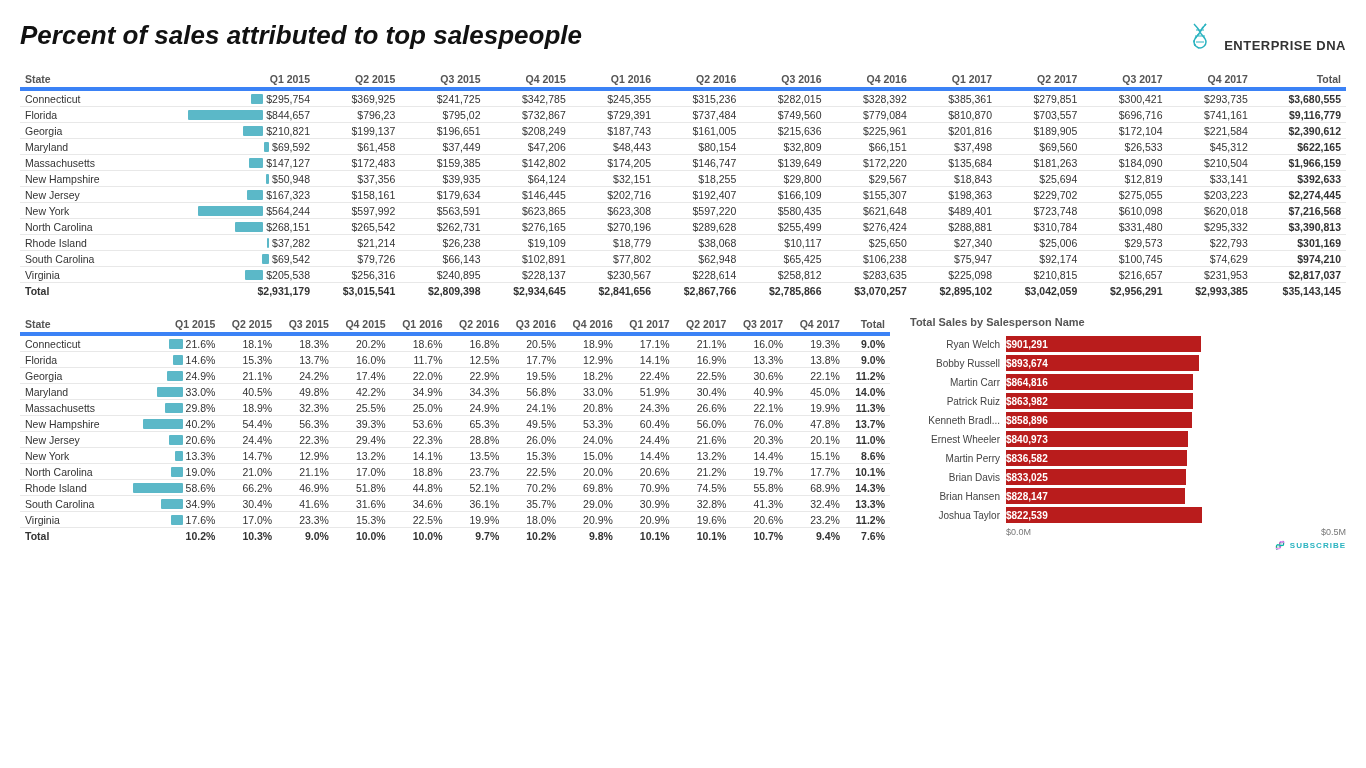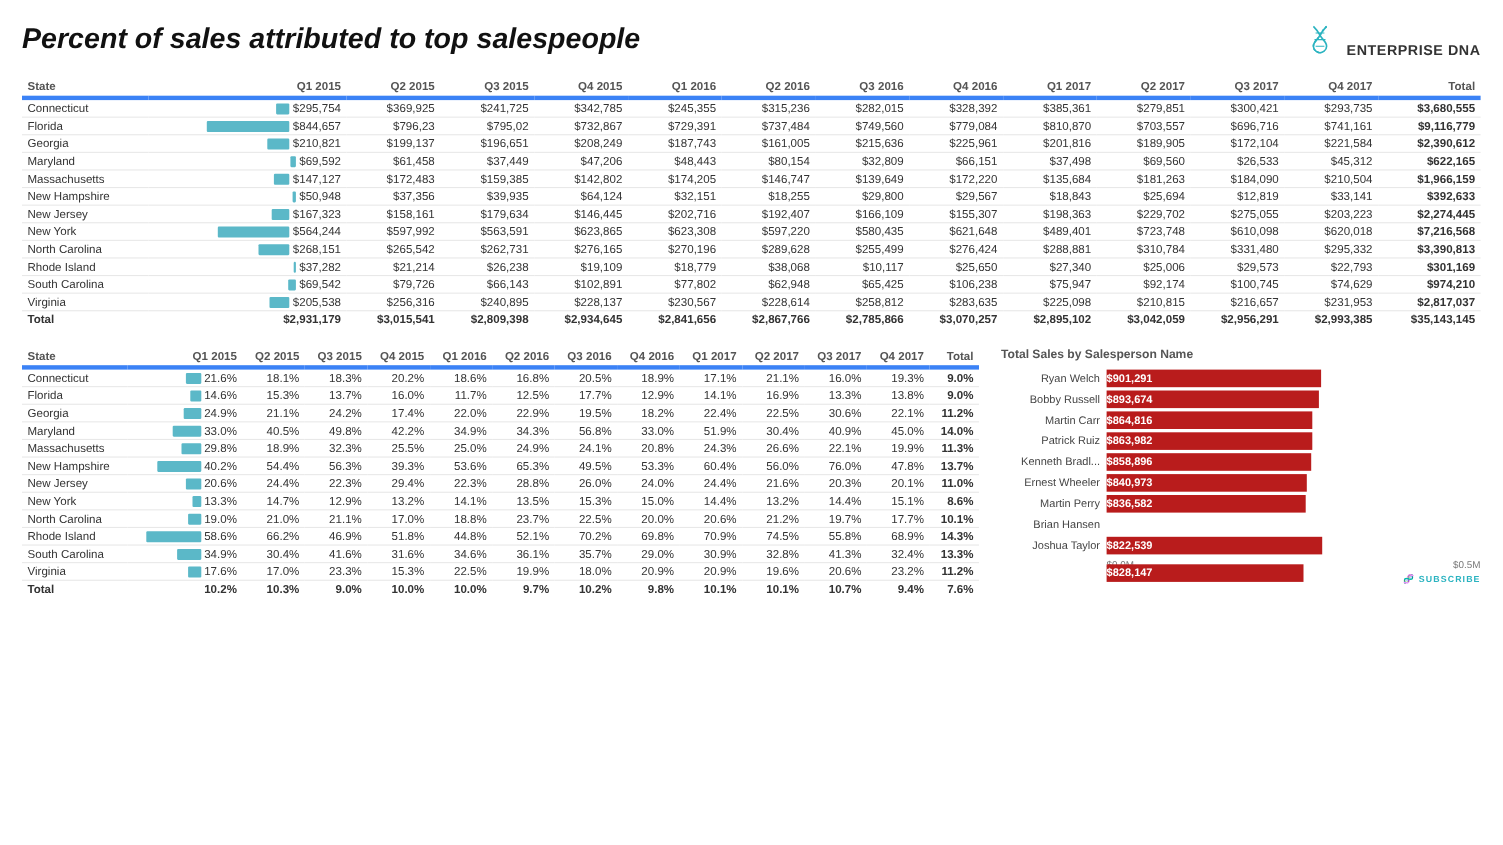--- a/index.html
+++ b/index.html
@@ -842,23 +842,31 @@
           </div>
           <div class="bar-row">
             <div class="bar-label">Martin Perry</div>
             <div class="bar-track">
               <div class="bar-fill" style="width: 181px;">
                 <span class="bar-amount">$836,582</span>
               </div>
             </div>
           </div>
           <div class="bar-row">
+            <div class="bar-label">Brian Davis</div>
+            <div class="bar-track">
+              <div class="bar-fill" style="width: 180.23px;">
+                <span class="bar-amount">$833,025</span>
+              </div>
+            </div>
+          </div>
+          <div class="bar-row">
             <div class="bar-label">Brian Hansen</div>
             <div class="bar-track">
-              <div class="bar-fill" style="width: 179.175px; margin-top: 44px;">
+              <div class="bar-fill" style="width: 179.175px;">
                 <span class="bar-amount">$828,147</span>
               </div>
             </div>
           </div>
           <div class="bar-row">
             <div class="bar-label">Joshua Taylor</div>
             <div class="bar-track">
               <div class="bar-fill" style="width: 196px;">
                 <span class="bar-amount">$822,539</span>
               </div>

